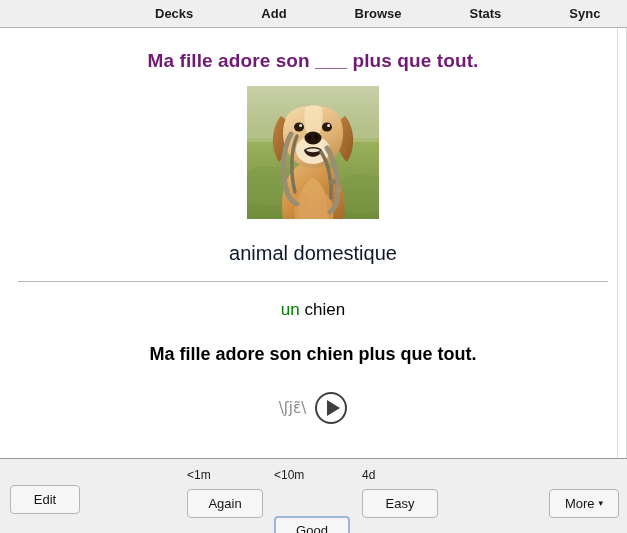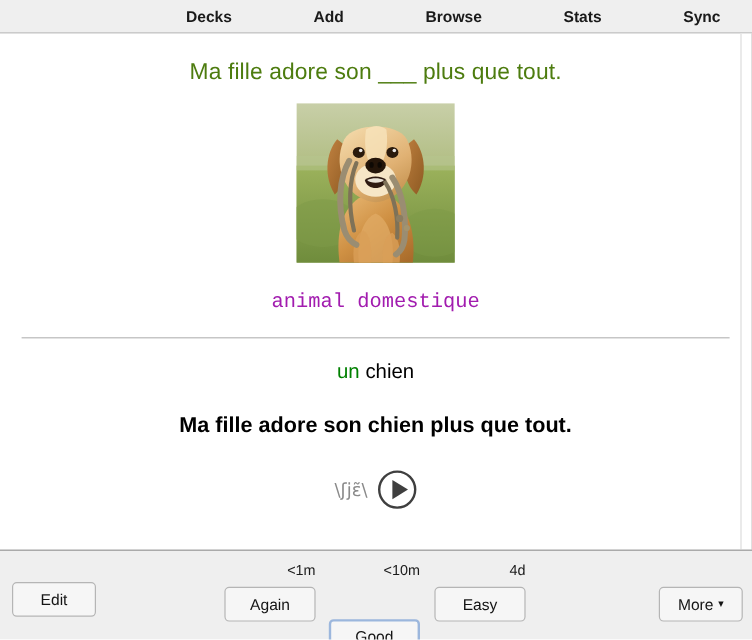--- a/index.html
+++ b/index.html
@@ -57,43 +57,43 @@
     box-sizing: border-box;
   }
   .card-inner {
     padding: 0 18px;
     text-align: center;
   }
 
   .question-line {
     margin-top: 20px;
     font-size: 19px;
-    color: #4d7c0f;
+    color: #701a75;
     line-height: 26px;
     letter-spacing: 0.1px;
+    font-weight: bold;
   }
 
   .image-wrap {
     margin-top: 12px;
     display: flex;
     justify-content: center;
   }
   .card-image {
     width: 132px;
     height: 133px;
     display: block;
     border: 0;
   }
 
   .hint-line {
     margin-top: 23px;
-    font-size: 17px;
-    color: #a21caf;
+    font-size: 20px;
+    color: #0f172a;
     line-height: 22px;
-    font-family: Liberation Mono, monospace;
   }
 
   .divider {
     margin: 17px 0 0 0;
     border: 0;
     border-top: 1px solid #b8b8b8;
     height: 1px;
     width: 100%;
   }
 
@@ -167,21 +167,21 @@
     background: #efefef;
     border-top: 1px solid #9a9a9a;
     position: relative;
     box-sizing: border-box;
   }
   .ease-label {
     position: absolute;
     top: 8px;
     font-size: 12px;
     color: #1a1a1a;
-    text-align: right;
+    text-align: left;
     width: 76px;
     line-height: 16px;
   }
   .ans-btn {
     position: absolute;
     top: 30px;
     height: 29px;
     width: 76px;
     background: #f6f6f6;
     border: 1px solid #b5b5b5;

